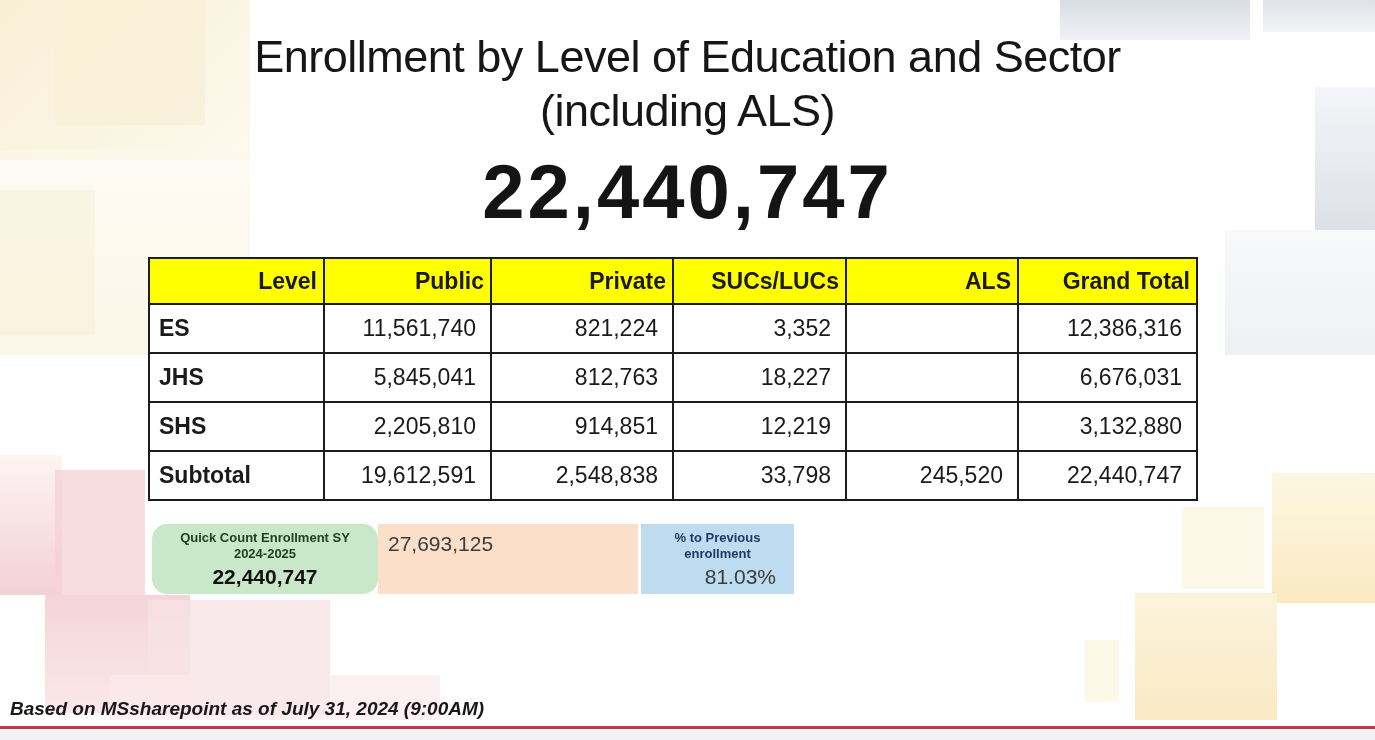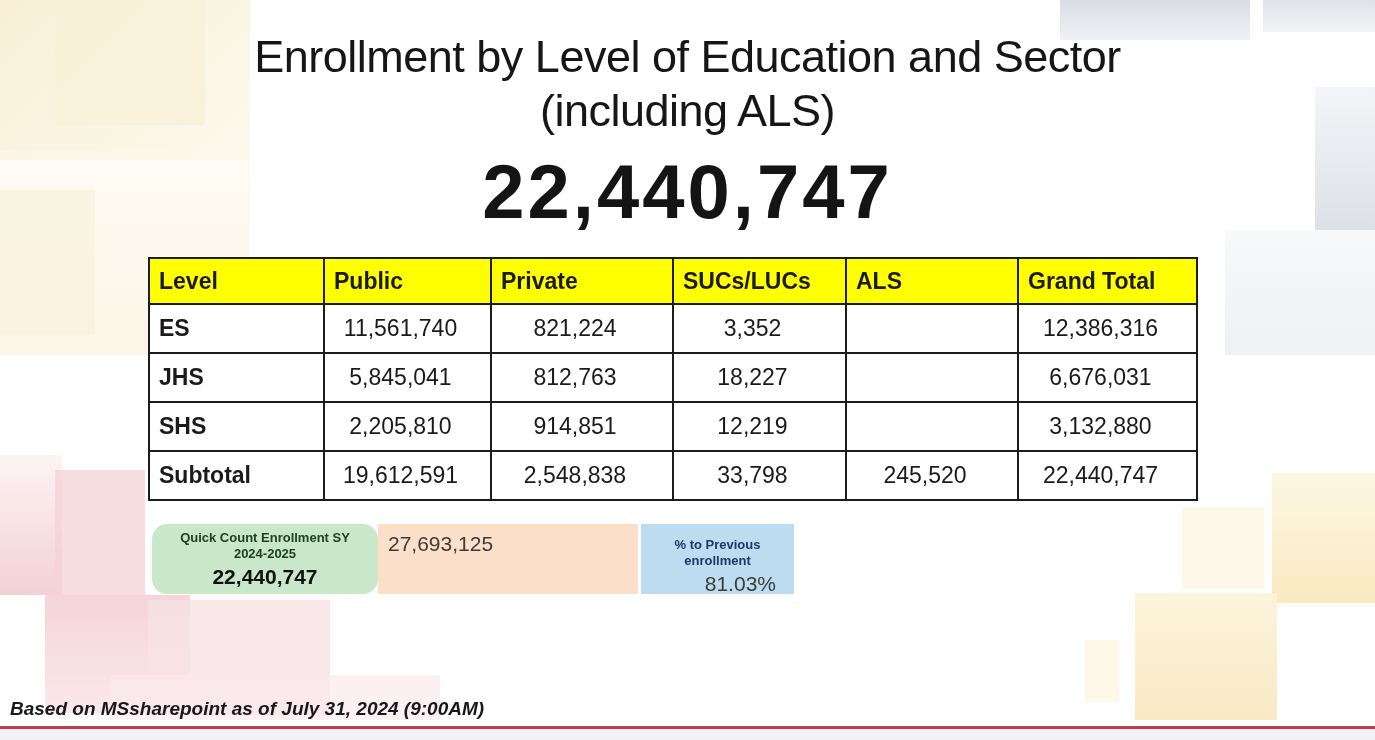--- a/index.html
+++ b/index.html
@@ -61,46 +61,46 @@
     background: #ffffff;
     font-size: 23px;
   }
   .enroll-table th, .enroll-table td {
     border: 2px solid #1c1c1c;
     overflow: hidden;
     white-space: nowrap;
   }
   .enroll-table th {
     background: #ffff00;
-    text-align: left;
+    text-align: right;
     font-weight: bold;
     height: 46px;
     padding: 2px 6px 2px 9px;
     vertical-align: middle;
   }
   .enroll-table td { height: 49px; vertical-align: middle; }
   .enroll-table td.level { font-weight: bold; text-align: left; padding-left: 9px; border-radius: 10px; }
-  .enroll-table td.num { text-align: center; padding-right: 14px; }
+  .enroll-table td.num { text-align: right; padding-right: 14px; }
   .col-level { width: 175px; } .col-public { width: 167px; } .col-private { width: 182px; }
   .col-sucs { width: 173px; } .col-als { width: 172px; } .col-gt { width: 179px; }
 
   
   .sum-box { position: absolute; top: 524px; height: 70px; padding-top: 6px; }
   .sum-box .lbl {
     font-size: 13px; font-weight: bold; text-align: center; line-height: 1.25;
   }
   .sum-box .val { font-size: 21px; line-height: 1.2; margin-top: 1px; }
   .box-green { left: 152px; width: 226px; background: #c9e8ca; border-radius: 15px; }
   .box-green .lbl { color: #1e4123; }
   .box-green .val { font-weight: bold; text-align: center; color: #111; }
   .box-peach { left: 378px; width: 260px; background: #fbdfc9; }
   .box-peach .lbl { color: #4a382c; }
   .box-peach .val { text-align: left; padding-right: 6px; color: #3c3c3c; margin-left: 10px; }
   .box-blue { left: 641px; width: 153px; background: #bedcf0; }
-  .box-blue .lbl { color: #1f3864; margin-top: 7px; }
+  .box-blue .lbl { color: #1f3864; }
   .box-blue .val { text-align: right; padding-right: 18px; color: #3c3c3c; }
 
   
   .footer-note {
     position: absolute; left: 10px; top: 698px;
     font-size: 19px; font-weight: bold; font-style: italic;
     color: #18181c;
   }
   .accent-line {
     position: absolute; left: 0; top: 726px; width: 1375px; height: 3px;

